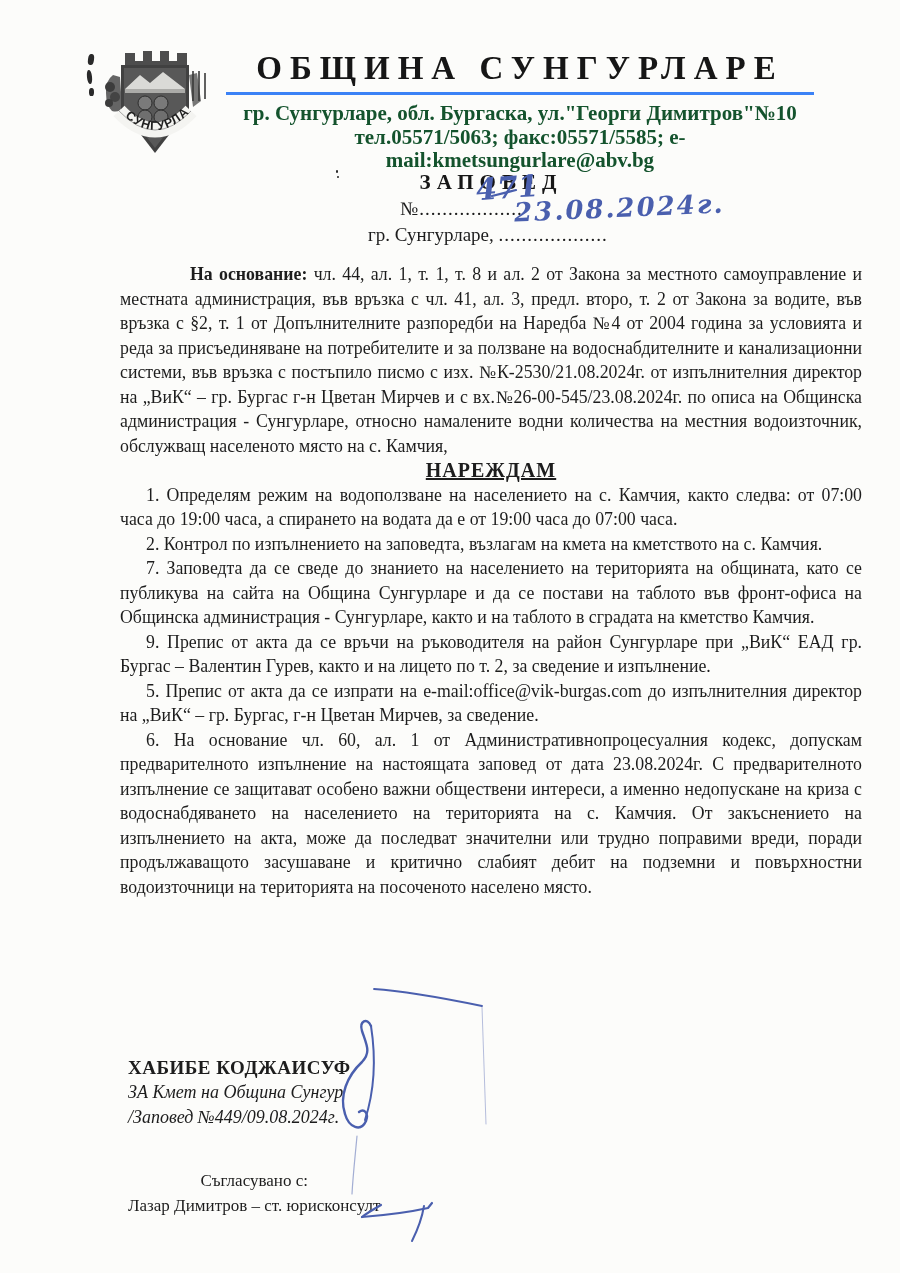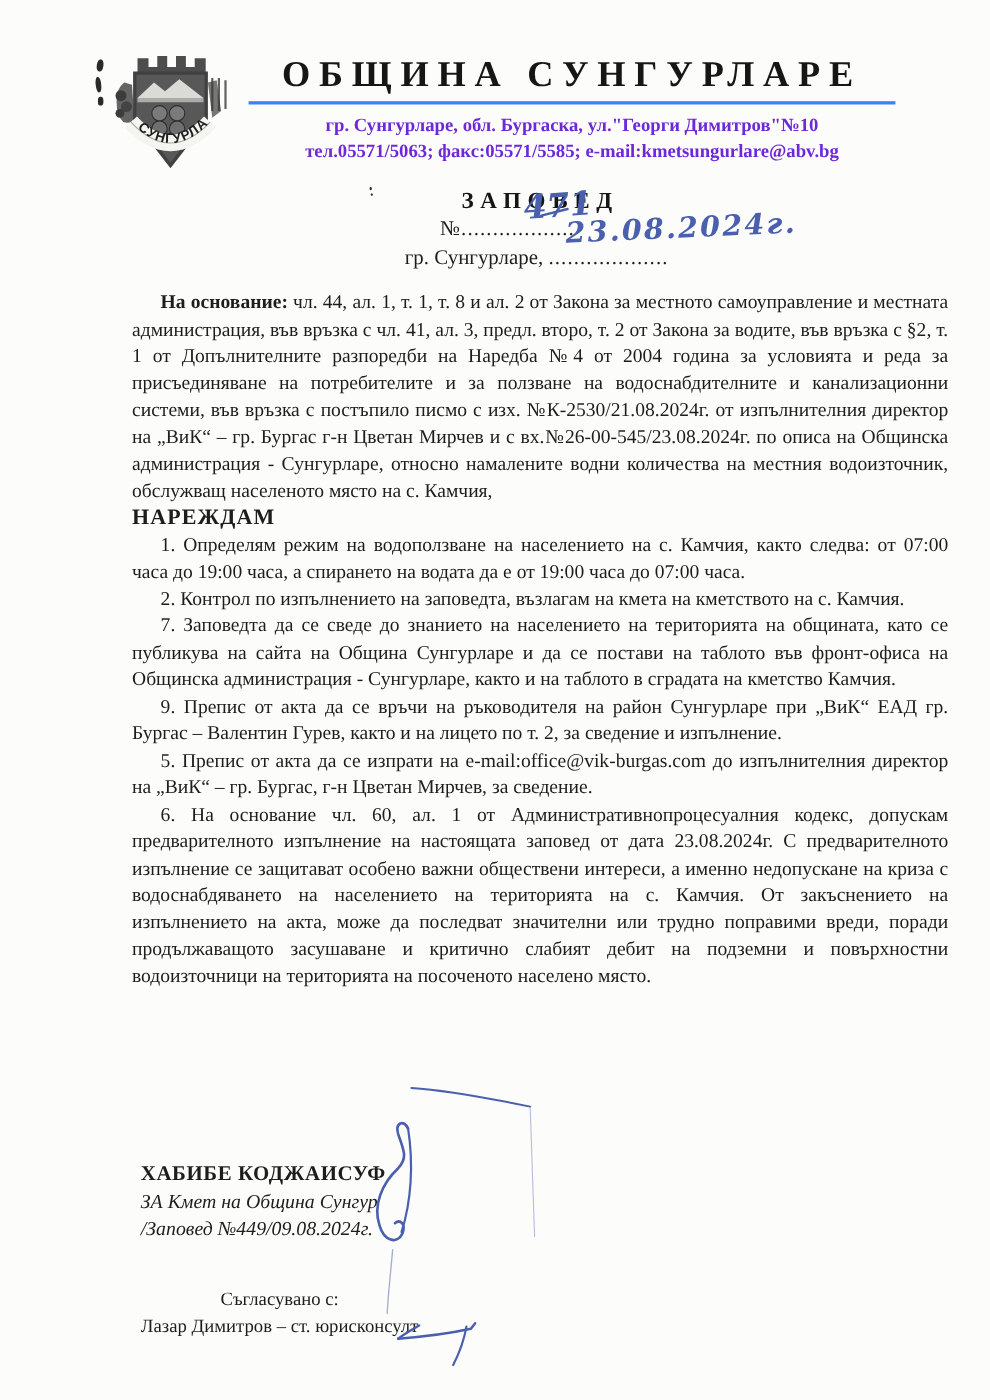--- a/index.html
+++ b/index.html
@@ -9,21 +9,21 @@
     font-family:"Liberation Serif","DejaVu Serif",serif;
     color:#1d1d1d;
   }
   
   .logo{position:absolute;left:95px;top:45px;width:120px;height:120px;}
   .hdr{position:absolute;left:226px;top:50px;width:588px;text-align:center;}
   .hdr-title{
     font-size:33px;font-weight:bold;letter-spacing:8px;white-space:nowrap;
     border-bottom:3px solid #3b82f6;padding-bottom:5px;color:#161616;
   }
-  .hdr-addr{font-size:17px;font-weight:bold;margin-top:7px;line-height:23px;color:#6d28d9;}
+  .hdr-addr{font-size:21px;font-weight:bold;margin-top:7px;line-height:23px;color:#14532d;}
   
   .zapoved{
     position:absolute;left:120px;top:170px;width:742px;text-align:center;
     font-size:21px;font-weight:bold;letter-spacing:6px;color:#161616;
   }
   .num-line{position:absolute;left:400px;top:198px;font-size:19px;letter-spacing:1px;}
   .place-line{position:absolute;left:368px;top:224px;font-size:19px;}
   .dots{letter-spacing:1px;}
   
   .hand{
@@ -33,24 +33,24 @@
   }
   .hand-num{left:476px;top:170px;font-size:30px;transform:rotate(-4deg);}
   .hand-date{left:514px;top:193px;font-size:26px;letter-spacing:2px;transform:rotate(-2.5deg);}
   .sig-svg{position:absolute;left:0;top:0;width:900px;height:1273px;pointer-events:none;}
   
   .body-text{
     position:absolute;left:120px;top:262px;width:742px;
     font-size:17.8px;line-height:24.5px;text-align:justify;
   }
   .body-text p{margin:0;text-indent:26px;}
-  .lead-bold{font-weight:bold;}
+  .lead-bold{font-weight:bold;margin-left:44px;}
   .cmd{
-    text-align:left;font-weight:bold;font-size:20px;letter-spacing:1px;
-    margin:15px 0 29px 0;text-indent:0 !important;
+    text-align:center;font-weight:bold;font-size:20px;letter-spacing:1px;
+    margin:15px 0 29px 0;text-indent:0 !important;text-decoration:underline;
   }
   
   .sig-block{position:absolute;left:128px;top:1055px;font-size:18px;line-height:25px;}
   .sig-name{font-weight:bold;font-size:19px;letter-spacing:.5px;}
   .sig-it{font-style:italic;}
   .appr-block{position:absolute;left:128px;top:1168px;font-size:17px;line-height:25px;text-align:center;}
   
   .speck{position:absolute;background:#2a2a2a;border-radius:45%;}
 </style>
 </head>

